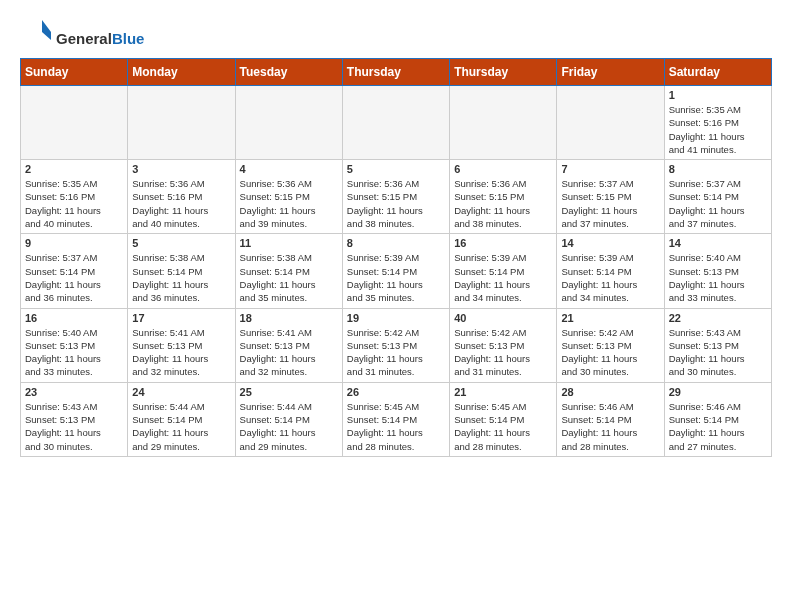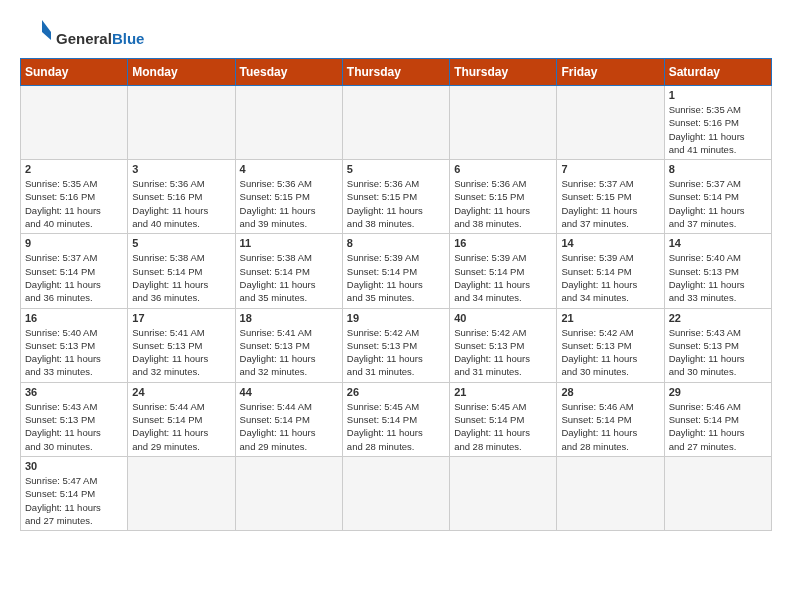--- a/index.html
+++ b/index.html
@@ -271,35 +271,35 @@
         <td>
           <span class="day-number">22</span>
           <div class="day-info" style="white-space: pre-line;">Sunrise: 5:43 AM
 Sunset: 5:13 PM
 Daylight: 11 hours
 and 30 minutes.</div>
         </td>
       </tr>
       <tr>
         <td>
-          <span class="day-number">36</span>
+          <span class="day-number">23</span>
           <div class="day-info" style="white-space: pre-line;">Sunrise: 5:43 AM
 Sunset: 5:13 PM
 Daylight: 11 hours
 and 30 minutes.</div>
         </td>
         <td>
           <span class="day-number">24</span>
           <div class="day-info" style="white-space: pre-line;">Sunrise: 5:44 AM
 Sunset: 5:14 PM
 Daylight: 11 hours
 and 29 minutes.</div>
         </td>
         <td>
-          <span class="day-number">44</span>
+          <span class="day-number">25</span>
           <div class="day-info" style="white-space: pre-line;">Sunrise: 5:44 AM
 Sunset: 5:14 PM
 Daylight: 11 hours
 and 29 minutes.</div>
         </td>
         <td>
           <span class="day-number">26</span>
           <div class="day-info" style="white-space: pre-line;">Sunrise: 5:45 AM
 Sunset: 5:14 PM
 Daylight: 11 hours
@@ -319,30 +319,15 @@
 Daylight: 11 hours
 and 28 minutes.</div>
         </td>
         <td>
           <span class="day-number">29</span>
           <div class="day-info" style="white-space: pre-line;">Sunrise: 5:46 AM
 Sunset: 5:14 PM
 Daylight: 11 hours
 and 27 minutes.</div>
         </td>
-      </tr>
-      <tr>
-        <td>
-          <span class="day-number">30</span>
-          <div class="day-info" style="white-space: pre-line;">Sunrise: 5:47 AM
-Sunset: 5:14 PM
-Daylight: 11 hours
-and 27 minutes.</div>
-        </td>
-        <td class="empty"></td>
-        <td class="empty"></td>
-        <td class="empty"></td>
-        <td class="empty"></td>
-        <td class="empty"></td>
-        <td class="empty"></td>
       </tr>
     </tbody>
 </table>
 
 </body></html>

